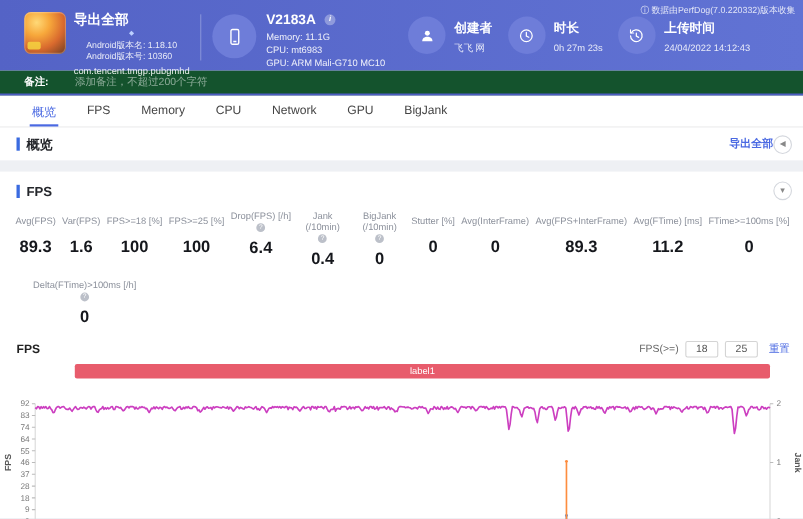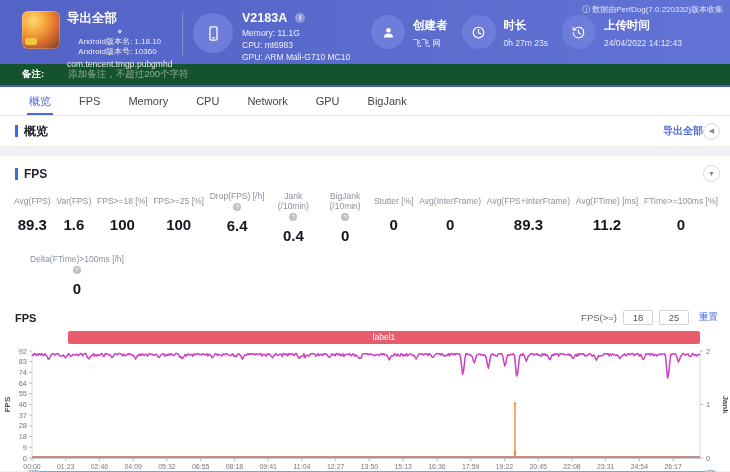--- a/index.html
+++ b/index.html
@@ -77,21 +77,21 @@
              line-height:8px; text-align:center; flex:0 0 auto; margin-bottom:1px; cursor:pointer; }
   .stats-row2 { padding:10px 0 0 14px; width:140px; }
 
   .chart-head { display:flex; align-items:center; padding:13px 12px 0 15px; }
   .chart-title { font-size:11px; font-weight:bold; color:#222; flex:1; }
   .thr-label { font-size:9.5px; color:#666; margin-right:6px;padding-left:44px; }
   .thr-input { width:30px; height:15px; border:1px solid #d4d4d4; border-radius:2px; font-size:9.5px;
                text-align:center; color:#555; margin-right:6px; font-family:inherit; }
   .reset-link { font-size:9.5px; color:#4a69e2; cursor:pointer; margin-left:4px; }
 
-  .label-bar { margin:6px 30px 0 68px; height:13px; background:#e85c6c; border-radius:2px; color:#fff;
+  .label-bar { margin:6px 30px 16px 68px; height:13px; background:#e85c6c; border-radius:2px; color:#fff;
                font-size:8.5px; text-align:center; line-height:13px; }
 
   .chart-svg { display:block; }
 
   .slider { display:flex; align-items:center; margin:0 14px 0 28px; height:8px; }
   .slider-handle { width:11px; height:8px; background:#ccd0d7; border:1px solid #b7bcc5; border-radius:2px;
                    background-image:linear-gradient(90deg, transparent 3px, #9aa0aa 3px, #9aa0aa 4px,
                    transparent 4px, transparent 6px, #9aa0aa 6px, #9aa0aa 7px, transparent 7px); cursor:ew-resize; }
   .slider-track { flex:1; height:7px; background:#58b7e9; cursor:pointer; }
 

